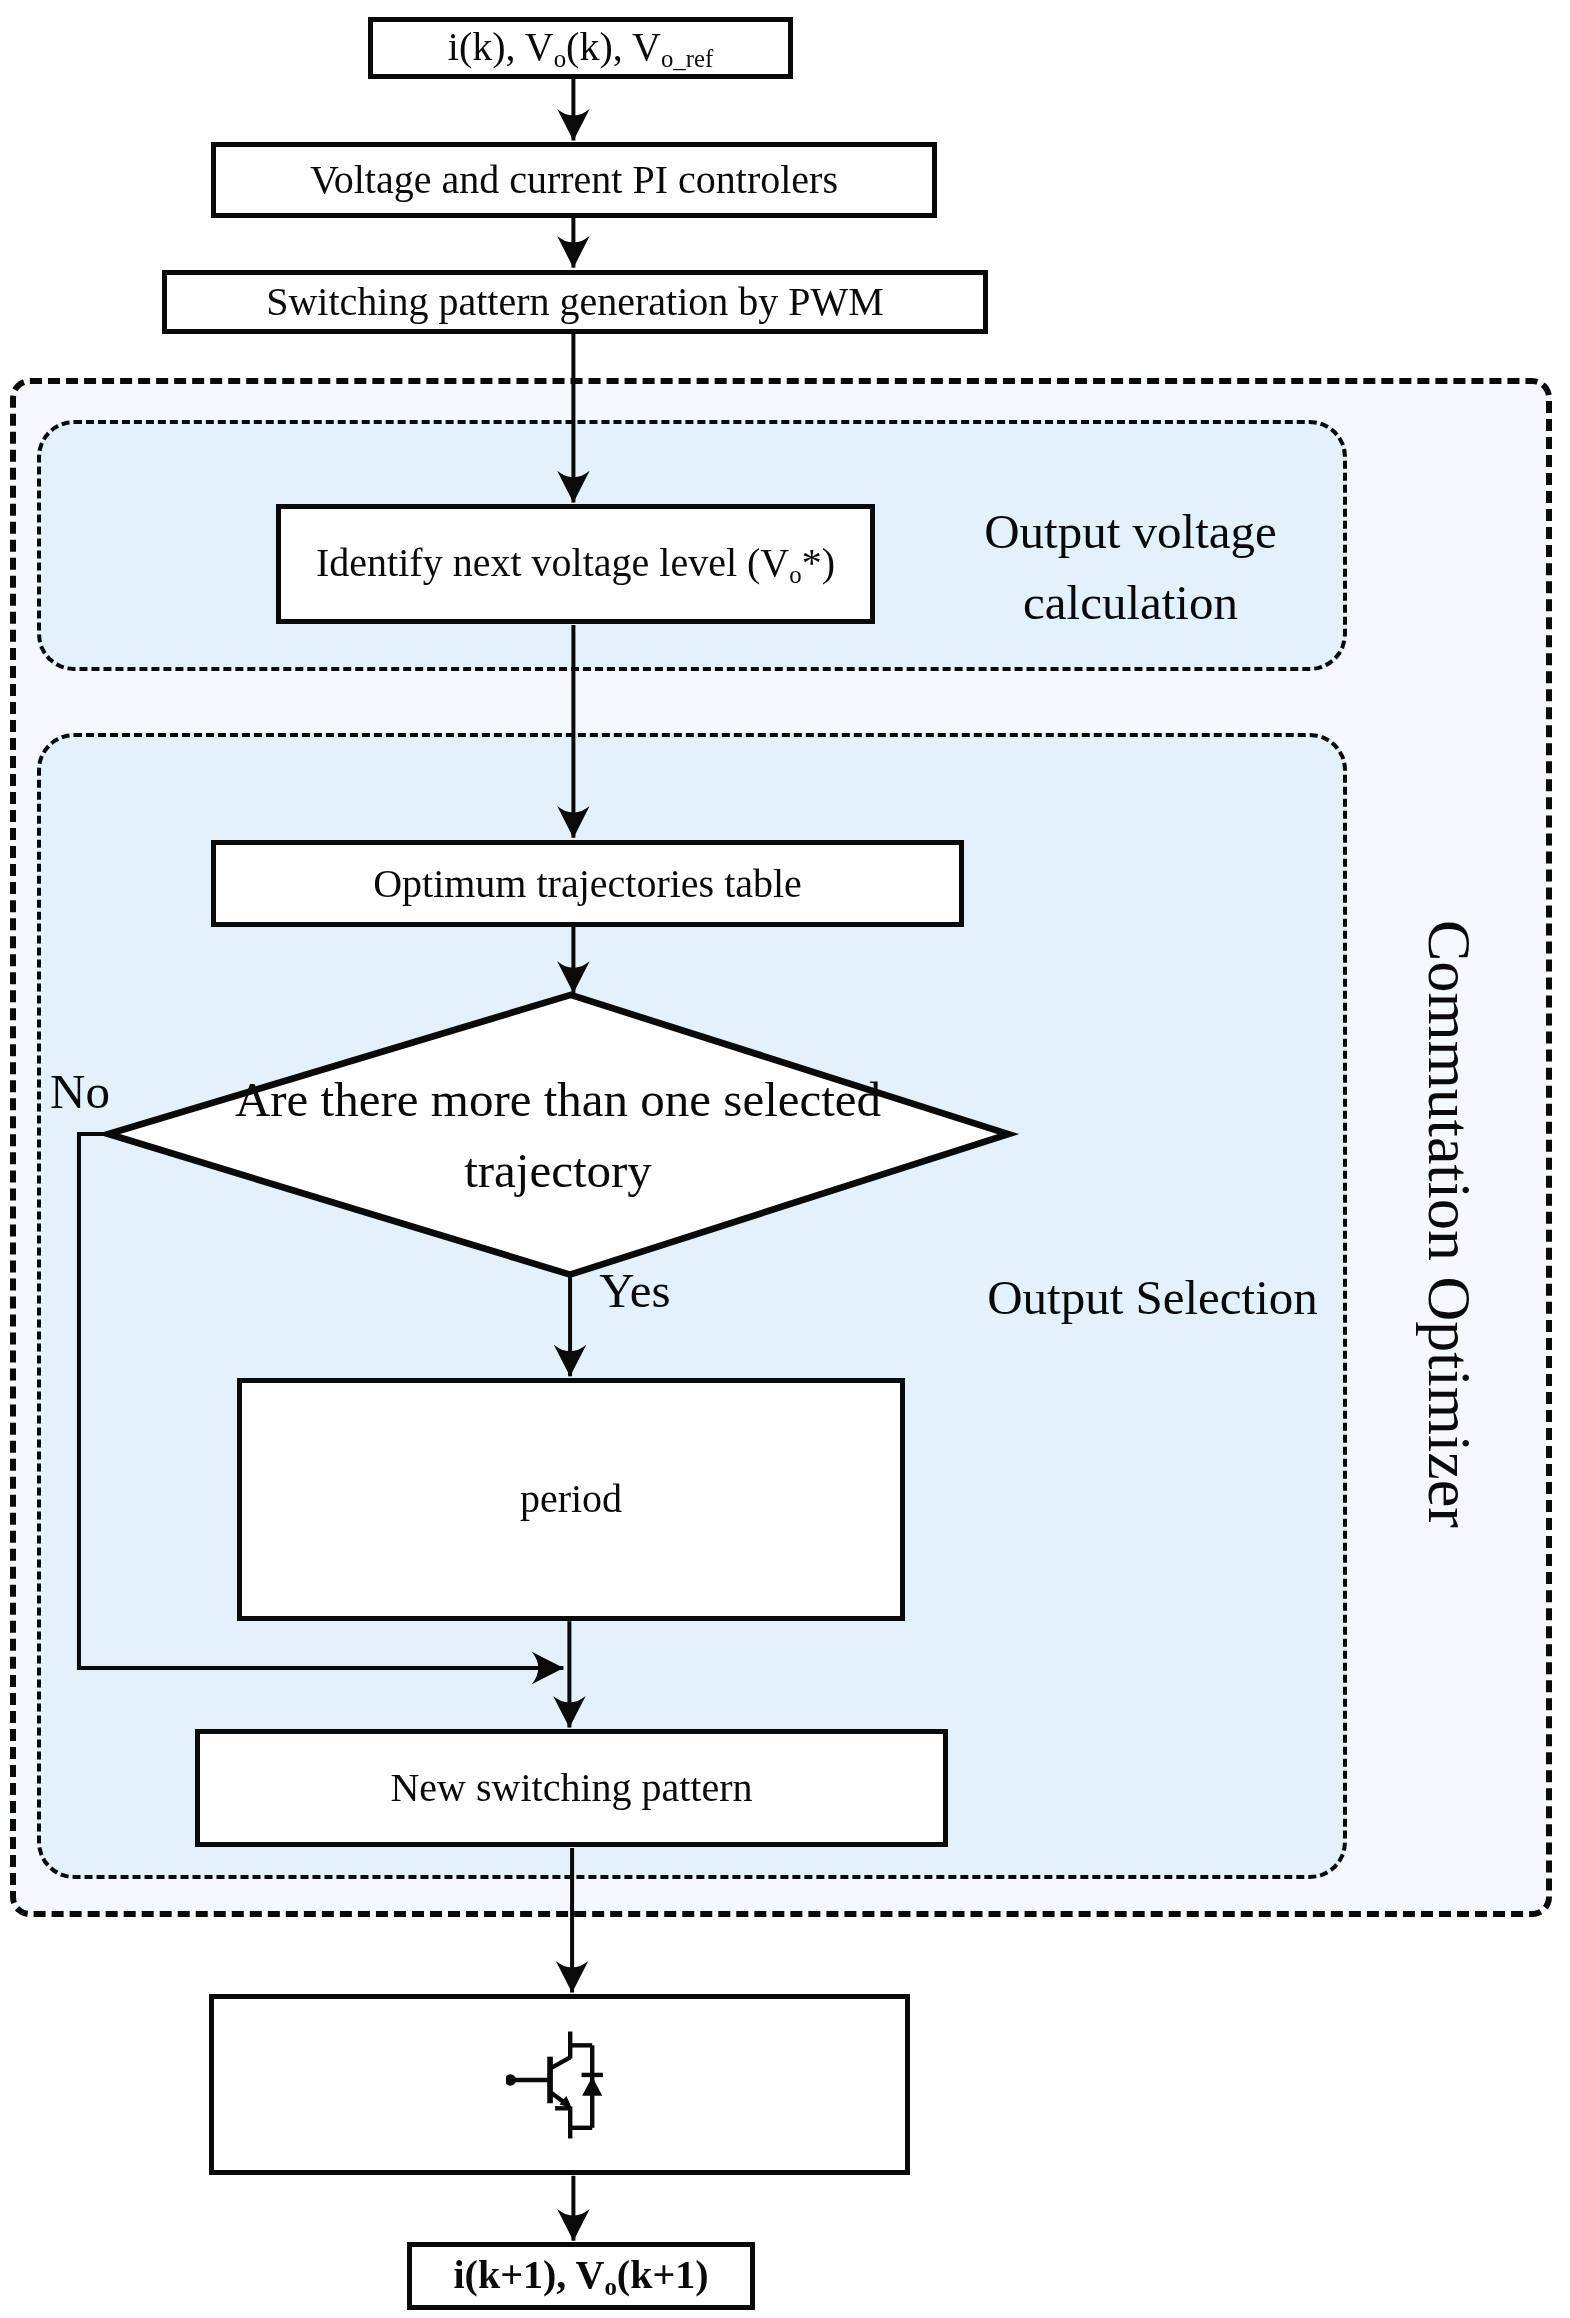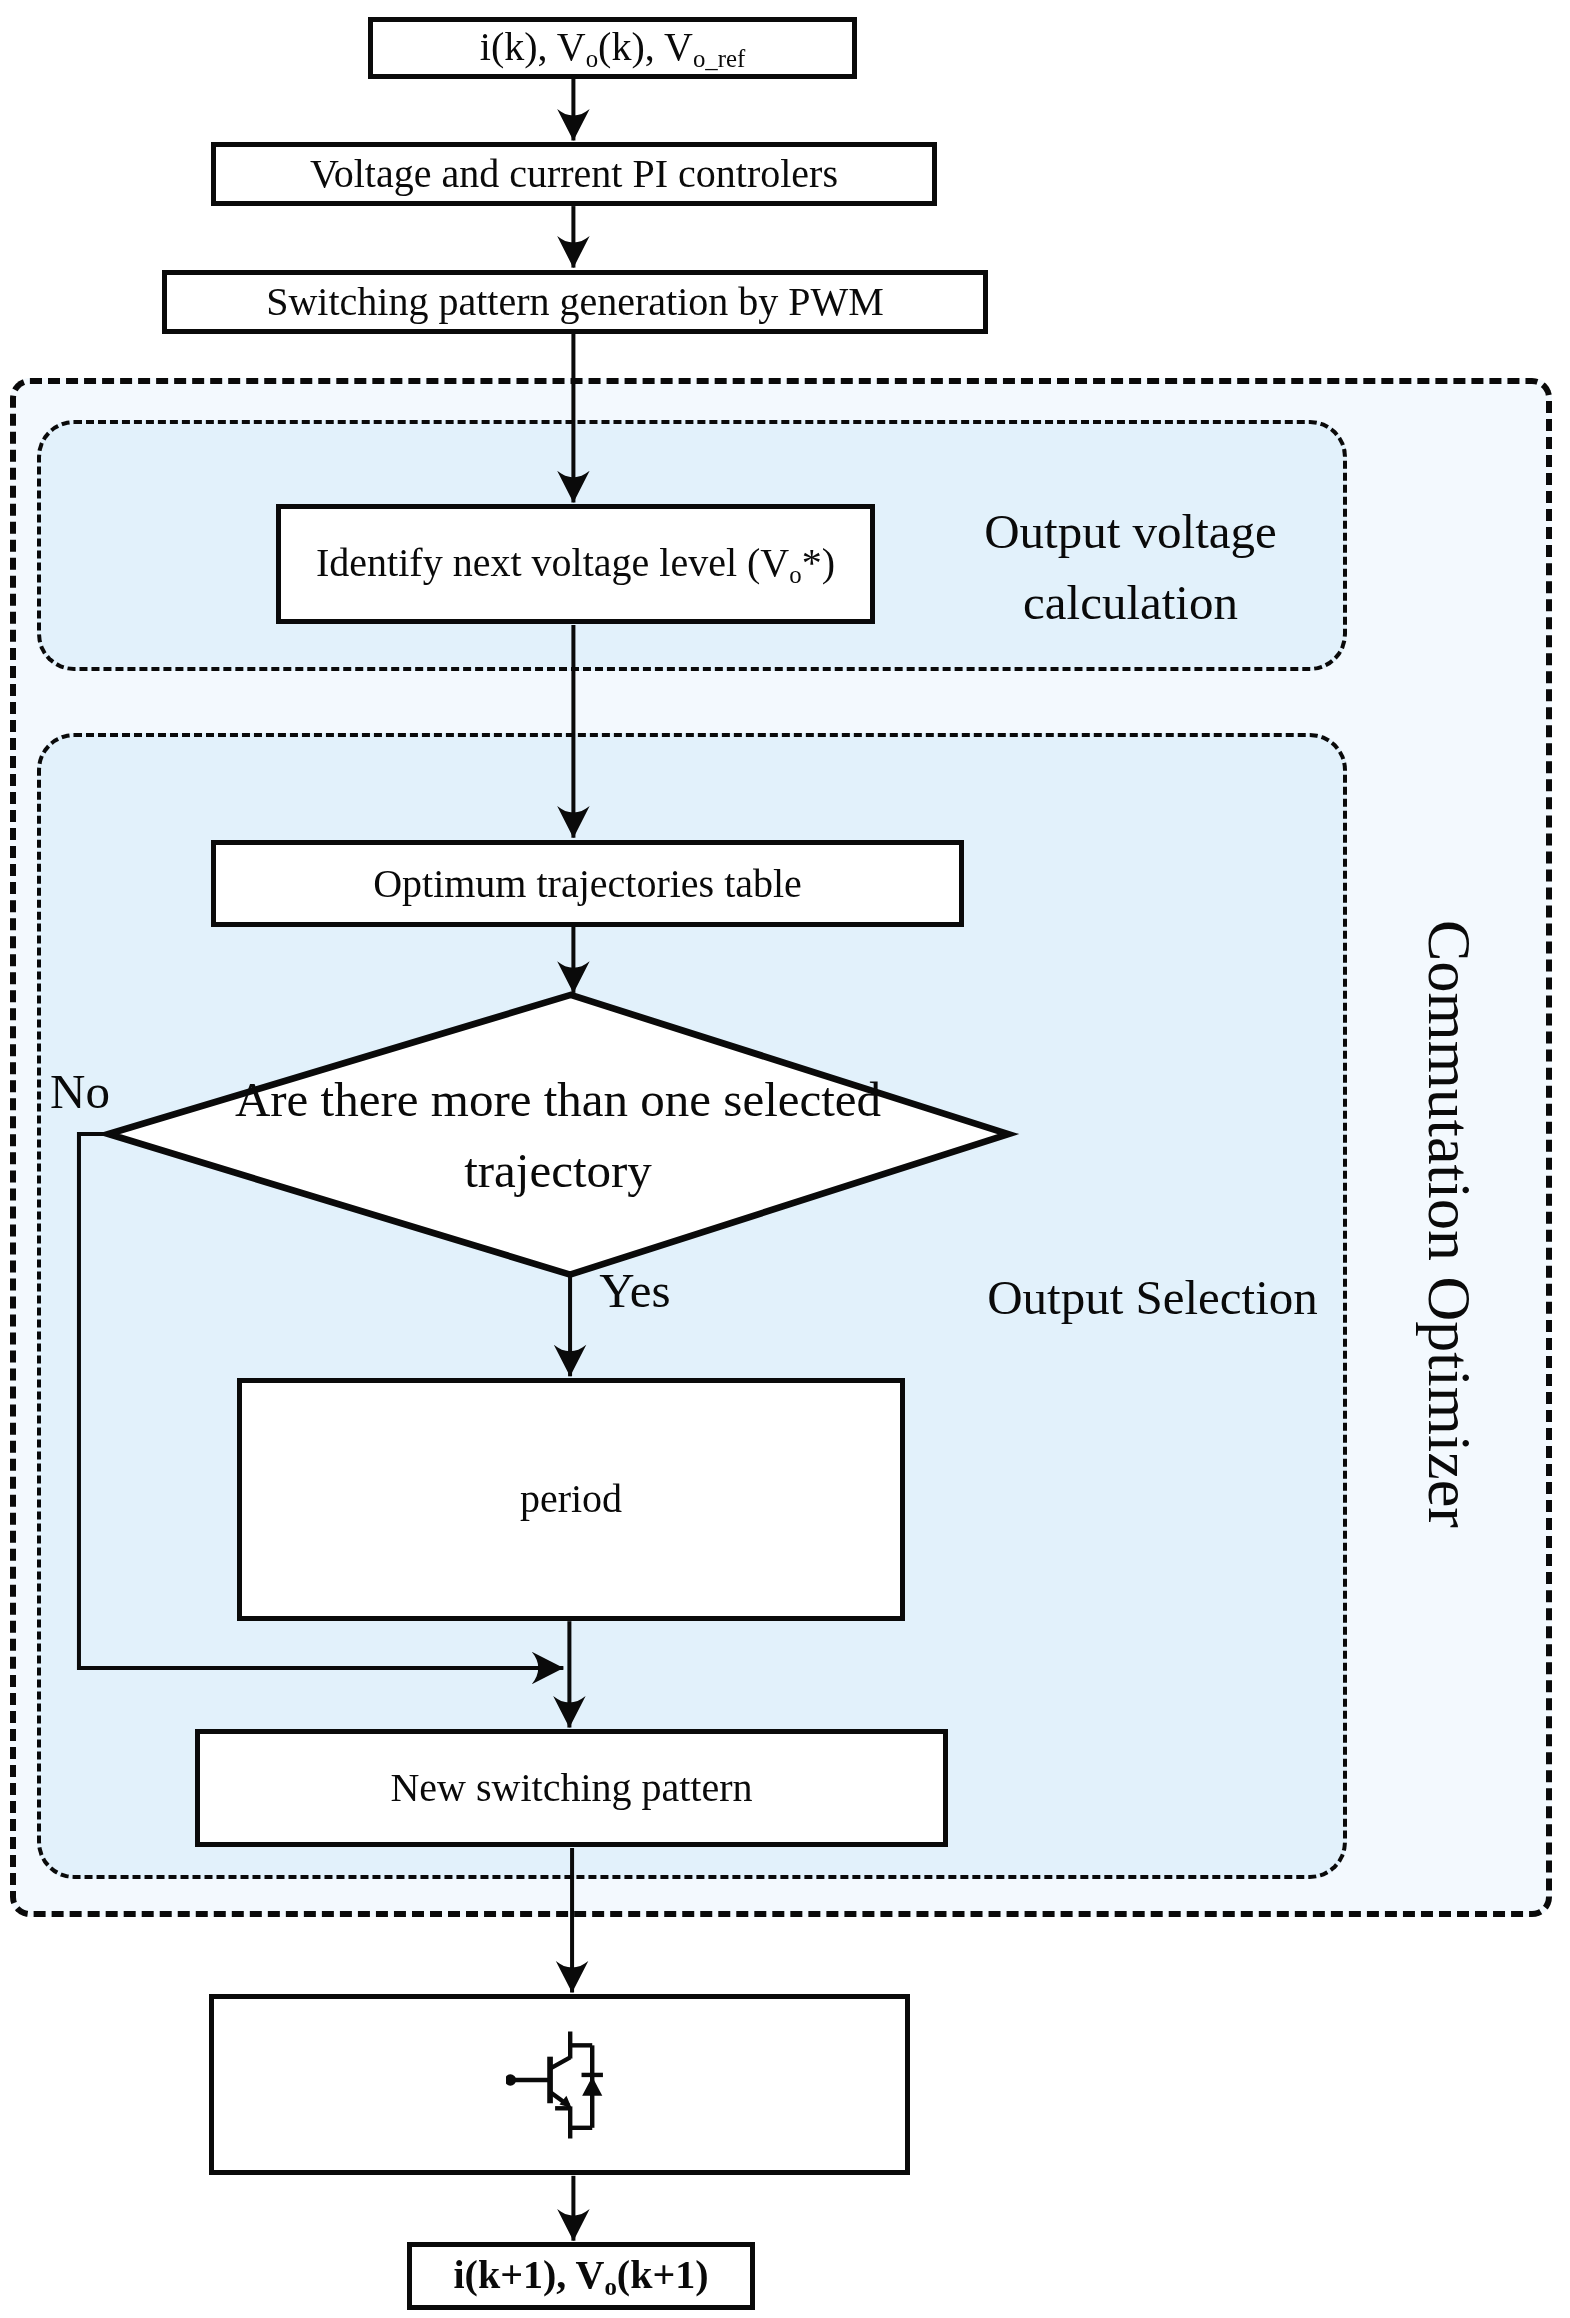--- a/index.html
+++ b/index.html
@@ -50,25 +50,25 @@
     <path d="M857,1385 V1484" marker-end="url(#ah)"></path>
     <path d="M852,1905 V2057" marker-end="url(#ah)"></path>
     <path d="M851,2423 V2582" marker-end="url(#ah)"></path>
     <path d="M162,1695 H118 V2493 H842" marker-end="url(#ah)"></path>
     <path d="M855,2762 V2978" marker-end="url(#ah)"></path>
     <path d="M857,3252 V3349" marker-end="url(#ah)"></path>
   </g>
   <polygon points="853,1487 1507,1695 852,1905 162,1695" fill="#ffffff" stroke="#0a0a0a" stroke-width="10"></polygon>
 </svg>
 
-<div class="abs pbox" style="left:368px;top:16.7px;width:489px;height:62px;">
+<div class="abs pbox" style="left:368px;top:16.7px;width:425px;height:62px;">
   <span><span>i(k), V</span><span class="sub">o</span><span>(k), V</span><span class="sub">o_ref</span></span>
 </div>
 
-<div class="abs pbox" style="left:211px;top:142px;width:726px;height:64px;">
+<div class="abs pbox" style="left:211px;top:142px;width:726px;height:76px;">
   <span>Voltage and current PI controlers</span>
 </div>
 
 <div class="abs pbox" style="left:162px;top:270px;width:826px;height:64px;justify-content:center;">
   <span>Switching pattern generation by PWM</span>
 </div>
 
 <div class="abs pbox" style="left:276px;top:504px;width:599px;height:120px;">
   <span><span>Identify next voltage level (V</span><span class="sub">o</span><span>*)</span></span>
 </div>

